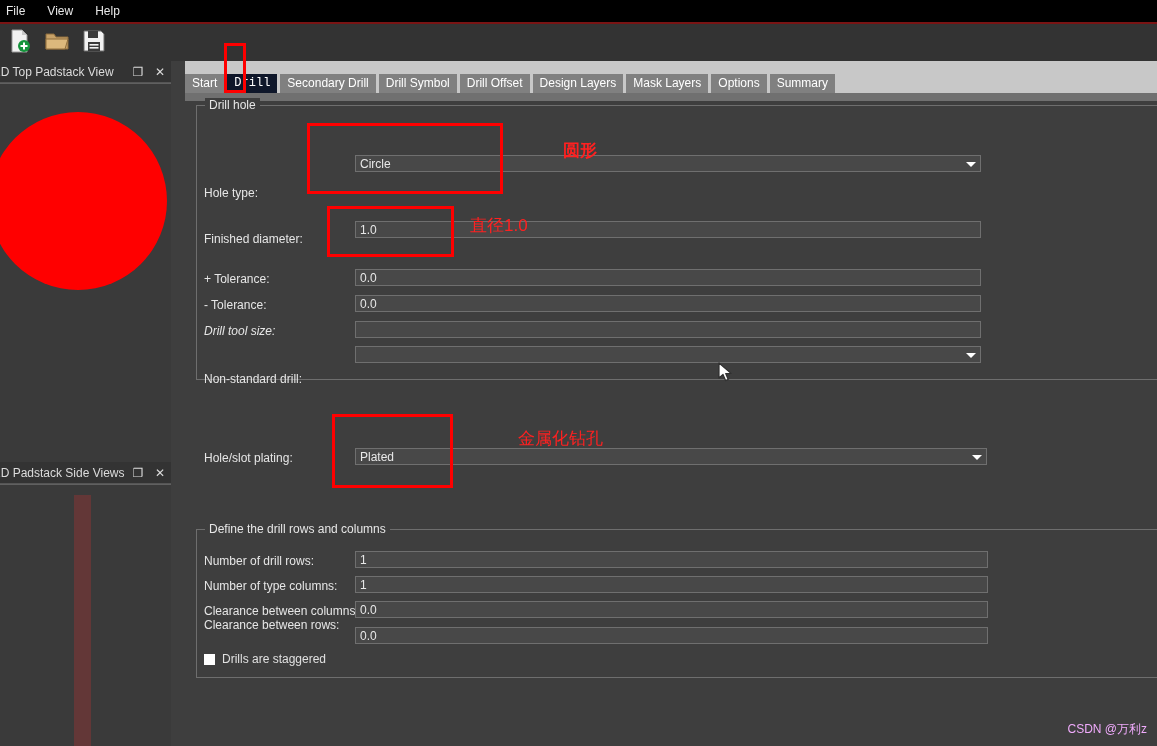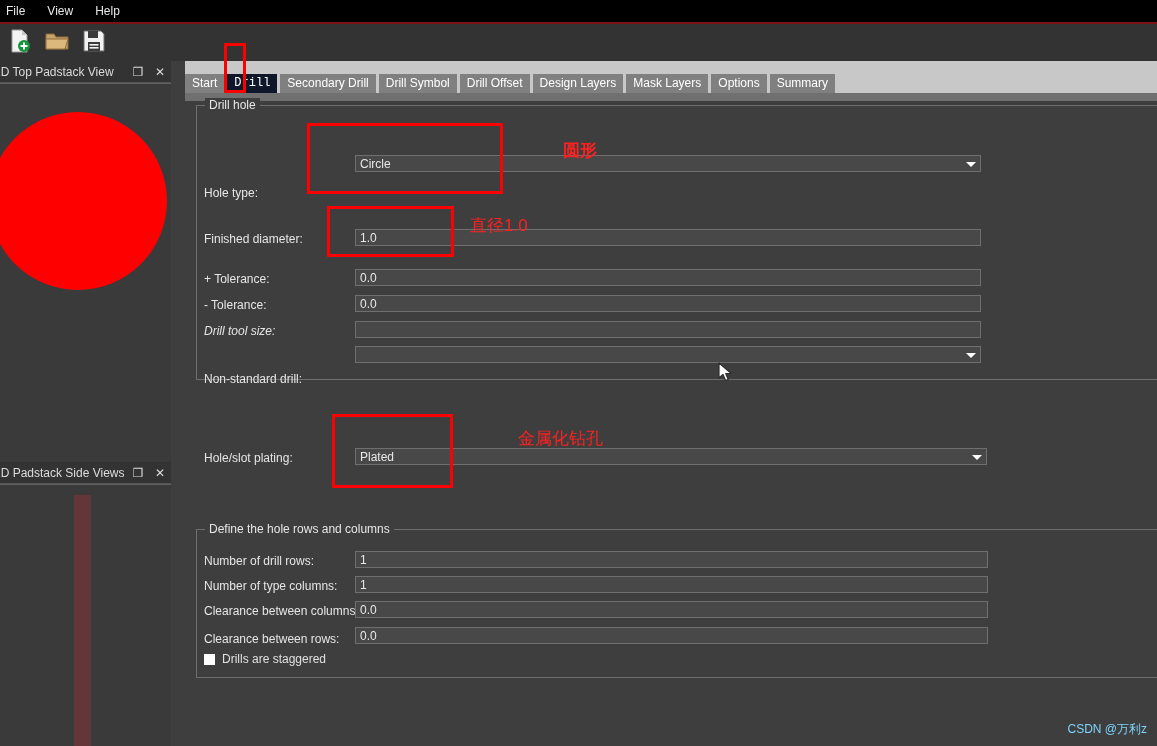--- a/index.html
+++ b/index.html
@@ -201,21 +201,21 @@
     color: #ff2020;
     font-size: 17px;
     white-space: nowrap;
     pointer-events: none;
   }
 
   
   .cursor { position: absolute; pointer-events: none; }
   .watermark {
     position: absolute; right: 10px; bottom: 8px;
-    font-size: 12px; color: #7dd3fc;
+    font-size: 12px; color: #f0abfc;
     white-space: nowrap;
   }
 </style>
 </head>
 <body>
 
 <div id="app">
 
   <div class="menubar">
     <div class="menu-item">File</div>
@@ -302,21 +302,21 @@
       <span class="lab">Hole type:</span>
     </div>
     <div class="field combo" style="left:170px; top:93px; width:626px;">
       <span class="val">Circle</span>
       <span class="arrow"></span>
     </div>
 
     <div class="row" style="left:19px; top:168px;">
       <span class="lab">Finished diameter:</span>
     </div>
-    <div class="field" style="left:170px; top:167px; width:626px;">
+    <div class="field" style="left:170px; top:159px; width:626px;">
       <span class="val">1.0</span>
     </div>
 
     <div class="row" style="left:19px; top:208px;">
       <span class="lab">+ Tolerance:</span>
     </div>
     <div class="field" style="left:170px; top:207px; width:626px;">
       <span class="val">0.0</span>
     </div>
 
@@ -345,21 +345,21 @@
 
     <div class="row" style="left:19px; top:387px;">
       <span class="lab">Hole/slot plating:</span>
     </div>
     <div class="field combo" style="left:170px; top:386px; width:632px;">
       <span class="val">Plated</span>
       <span class="arrow"></span>
     </div>
 
     <div class="groupbox" style="left:11px; top:467px; width:961px; height:149px;">
-      <span class="gb-label">Define the hole rows and columns</span>
+      <span class="gb-label">Define the drill rows and columns</span>
     </div>
 
     <div class="row" style="left:19px; top:490px;">
       <span class="lab">Number of drill rows:</span>
     </div>
     <div class="field" style="left:170px; top:489px; width:633px;">
       <span class="val">1</span>
     </div>
 
     <div class="row" style="left:19px; top:515px;">
@@ -369,21 +369,21 @@
       <span class="val">1</span>
     </div>
 
     <div class="row" style="left:19px; top:540px;">
       <span class="lab">Clearance between columns:</span>
     </div>
     <div class="field" style="left:170px; top:539px; width:633px;">
       <span class="val">0.0</span>
     </div>
 
-    <div class="row" style="left:19px; top:568px;">
+    <div class="row" style="left:19px; top:554px;">
       <span class="lab">Clearance between rows:</span>
     </div>
     <div class="field" style="left:170px; top:565px; width:633px;">
       <span class="val">0.0</span>
     </div>
 
     <div class="checkbox-row" style="left:19px; top:590px;">
       <span class="cbox"></span>
       <span class="lab">Drills are staggered</span>
     </div>

